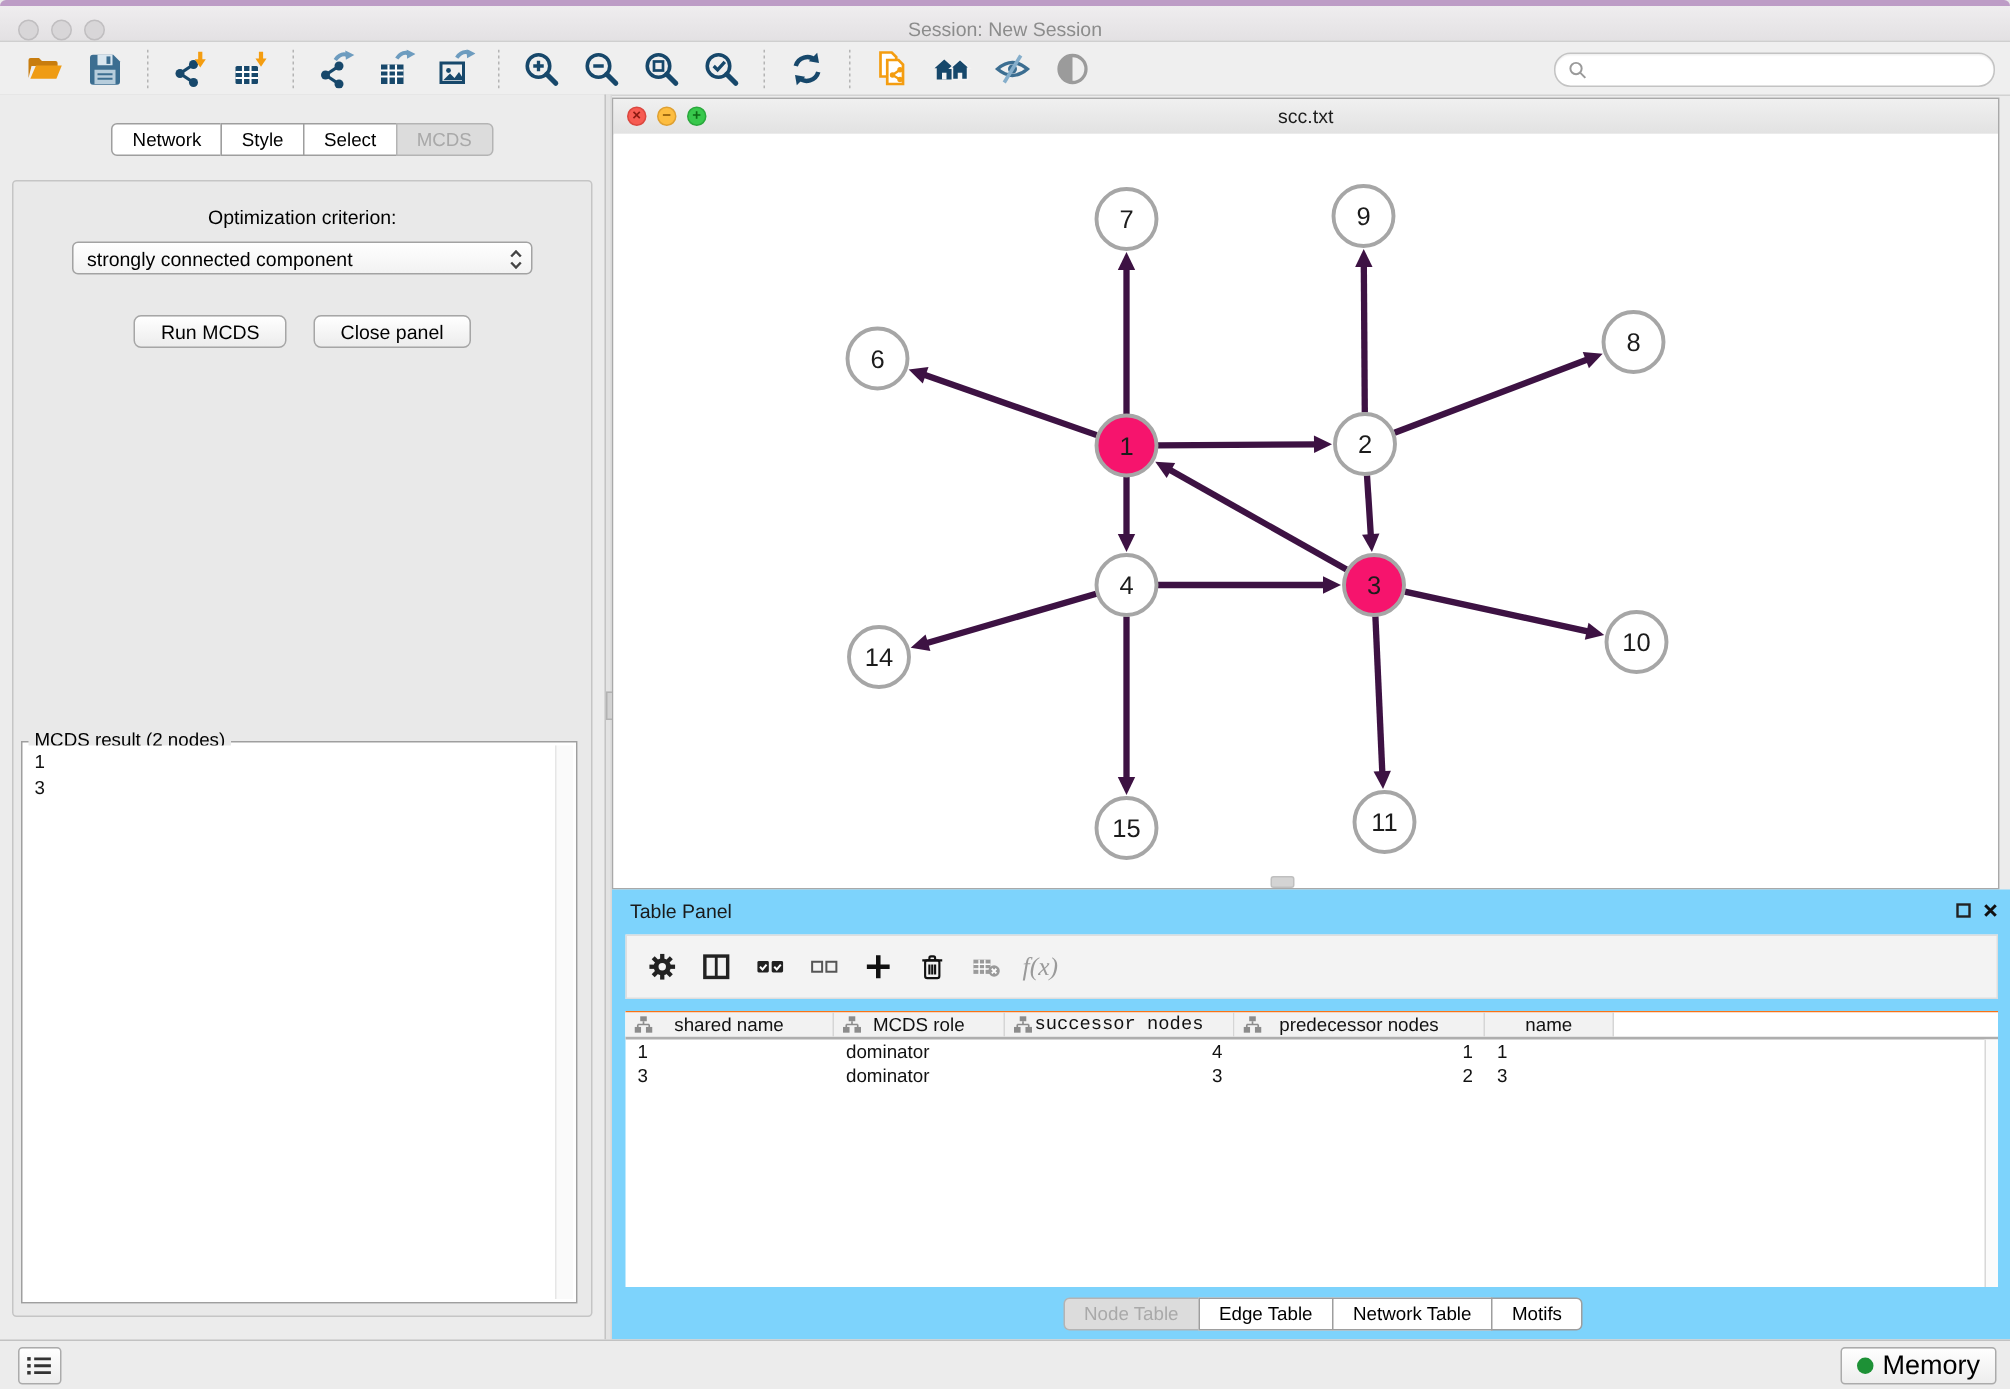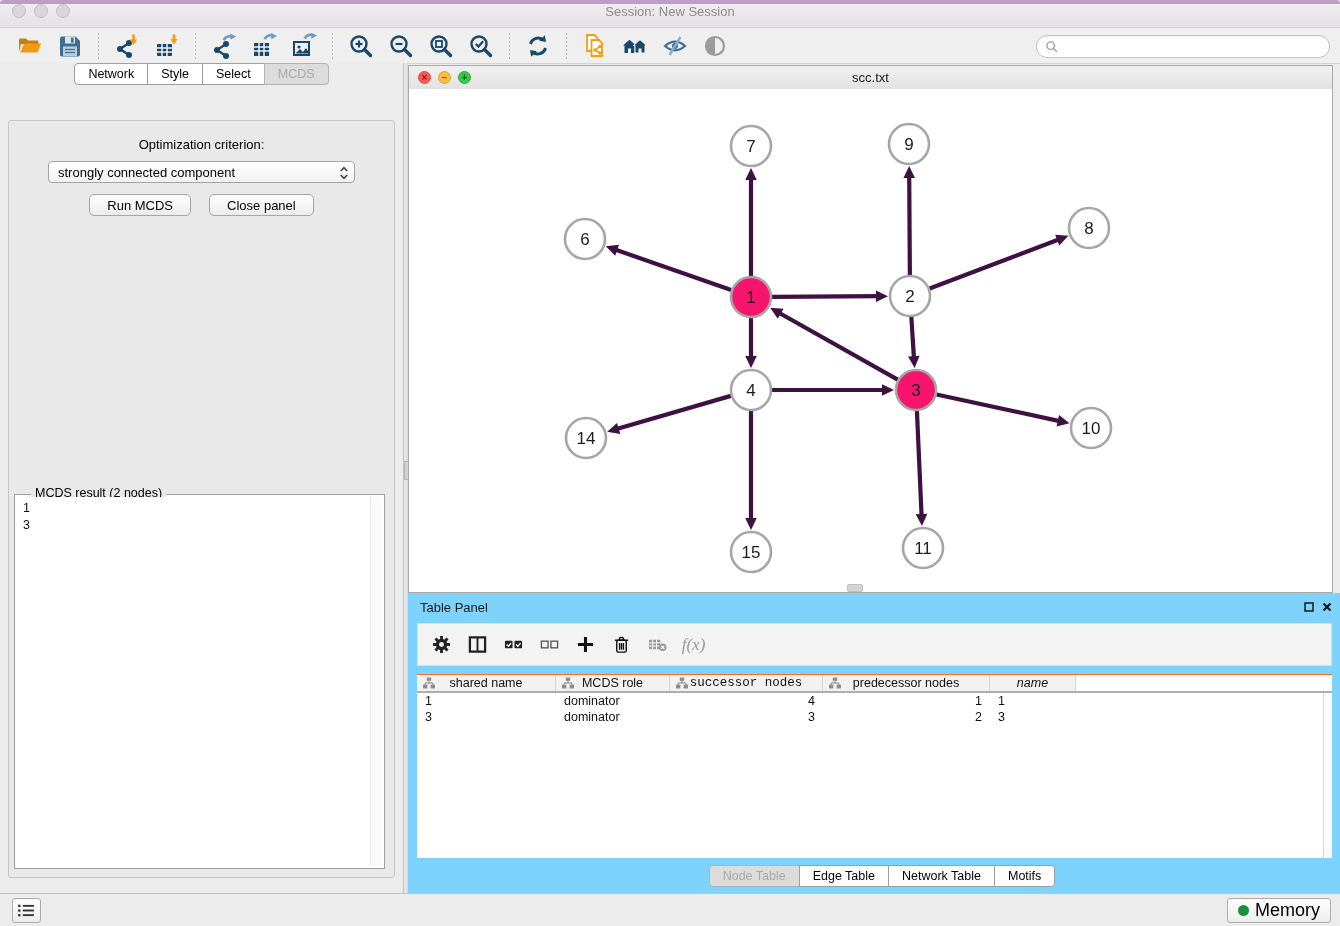--- a/index.html
+++ b/index.html
@@ -1,19 +1,19 @@
 <!DOCTYPE html>
 <html><head>
 <meta charset="utf-8">
 <style>
   html,body{margin:0;padding:0}
   body{width:1340px;height:926px;overflow:hidden;font-family:"Liberation Sans",sans-serif;background:#ececec;-webkit-font-smoothing:antialiased}
   .app{position:relative;width:1340px;height:926px;background:#ececec}
   .top-strip{height:4px;background:#bd9cc6;border-radius:7px 7px 0 0}
-  .titlebar{height:23px;background:linear-gradient(#efedef,#e3e1e3);border-bottom:1px solid #cfcfcf;position:relative;display:flex;align-items:flex-start}
+  .titlebar{height:23px;background:linear-gradient(#efedef,#e3e1e3);border-bottom:1px solid #cfcfcf;position:relative;display:flex;align-items:flex-end}
   .lights{display:flex;gap:8px;margin-left:12px;z-index:2}
   .light{width:12px;height:12px;border-radius:50%;background:#d8d6d8;border:1px solid #c0bec0}
   .win-title{position:absolute;left:0;right:0;text-align:center;font-size:13px;color:#8c8c8c}
   .toolbar{height:35px;border-bottom:1px solid #d2d2d2;background:#efefef;display:flex;align-items:center;position:relative}
   .tb-items{display:flex;align-items:center;height:100%;padding-left:10px}
   .tb-btn{width:36px;height:30px;display:flex;align-items:center;justify-content:center;border-radius:4px;margin:0 2px}
   .tb-btn svg{width:26px;height:26px}
   .tb-sep{width:1px;height:26px;margin:0 8px;background-image:linear-gradient(#b4b4b4 45%,rgba(0,0,0,0) 45%);background-size:1px 4px}
   .searchbox{position:absolute;right:10px;top:7px;width:292px;height:21px;border:1px solid #c3c3c3;border-radius:11px;background:#fff;display:flex;align-items:center;box-shadow:inset 0 1px 1px rgba(0,0,0,.06)}
   .searchbox svg{width:14px;height:14px;margin-left:8px;flex:none}
@@ -22,30 +22,30 @@
   .control-panel{position:absolute;left:0;top:0;width:403px;height:100%;background:#ececec}
   .cp-header{height:30px;position:relative;display:flex;align-items:center}
   .panel-title{font-size:13px;color:#1a1a1a;margin-left:13px}
   .panel-btns{position:absolute;right:8px;top:50%;transform:translateY(-50%);display:flex;align-items:center;gap:8px}
   .panel-btns svg{display:block}
   .segs{display:flex;justify-content:center}
   .seg{height:20px;line-height:20px;padding:0 13px;font-size:12.5px;background:#fff;border:1px solid #9e9e9e;margin-left:-1px;color:#000;cursor:default}
   .seg.first{border-radius:4px 0 0 4px;margin-left:0}
   .seg.last{border-radius:0 4px 4px 0}
   .seg.selected{background:#dcdcdc;color:#a9a9a9;border-color:#b4b4b4}
-  .cp-tabs{margin-top:0}
+  .cp-tabs{margin-top:19px}
   .cp-content{position:absolute;left:8px;right:8px;top:57px;bottom:15px;background:#e9e9e9;border:1px solid #c5c5c5;border-radius:3px}
   .opt-label{text-align:center;margin-top:16px;font-size:13px;color:#000}
   .dropdown{position:relative;margin:9px auto 0;width:307px;height:22px;border:1px solid #a3a3a3;border-radius:4px;background:linear-gradient(#fff,#f2f2f2);display:flex;align-items:center;font-size:13px;box-sizing:border-box}
   .dropdown .dd-value{margin-left:9px}
   .dd-stepper{position:absolute;right:5px;top:3px}
-  .btn-row{display:flex;justify-content:center;gap:18px;margin-top:11px}
+  .btn-row{display:flex;justify-content:center;gap:18px;margin-top:27px}
   .aqua-btn{height:22px;padding:0 17px;font-size:13px;font-family:inherit;border:1px solid #a6a6a6;border-radius:5px;background:linear-gradient(#fff,#ececec);color:#000}
   .result-box{position:absolute;left:5px;right:9px;top:373px;bottom:8px;border:1px solid #9f9f9f;background:#fff}
-  .legend{position:absolute;top:-9px;left:16px;background:#e9e9e9;padding:0 4px;font-size:12.5px;color:#000;line-height:15px}
+  .legend{position:absolute;top:-9px;left:4px;background:#e9e9e9;padding:0 4px;font-size:12.5px;color:#000;line-height:15px}
   .result-text{position:absolute;top:2px;left:2px;right:15px;bottom:2px;background:#fff;font-size:12.5px;line-height:16.5px;padding:3px 0 0 6px;color:#111}
   .result-scroll{position:absolute;top:2px;bottom:2px;right:2px;width:11px;background:#fafafa;border-left:1px solid #e6e6e6}
   .v-divider{position:absolute;left:403px;top:0;width:5px;height:100%;background:#e3e3e3;border-left:1px solid #c4c4c4;border-right:1px solid #d8d8d8;box-sizing:border-box}
   .v-knob{position:absolute;top:398px;left:0;width:3px;height:17px;background:#d2d2d2;border:1px solid #b2b2b2}
   .right-area{position:absolute;left:408px;right:0;top:0;bottom:0}
   .net-frame{position:absolute;left:0;top:2px;width:925px;height:528px;border:1px solid #a9a9a9;background:#fff;box-sizing:border-box}
   .net-titlebar{height:23px;background:linear-gradient(#f0f0f0,#e2e2e2);border-bottom:1px solid #bdbdbd;position:relative;display:flex;align-items:center}
   .net-title{position:absolute;left:0;right:0;text-align:center;font-size:13px;color:#1c1c1c}
   .tl{width:13px;height:13px;border-radius:50%;display:flex;align-items:center;justify-content:center;font-size:10px;font-weight:bold;box-sizing:border-box;z-index:2}
   .tl.red{background:#f75b52;border:1px solid #db473f;color:#8c1a12;margin-left:9px}
@@ -502,21 +502,21 @@
                   </g>
                   <g stroke="#8c8c8c" stroke-width="1" fill="none">
                     <line x1="5.5" y1="3.5" x2="5.5" y2="5.5"></line>
                     <line x1="2" y1="5.5" x2="9" y2="5.5"></line>
                     <line x1="2" y1="5.5" x2="2" y2="7"></line>
                     <line x1="9" y1="5.5" x2="9" y2="7"></line>
                   </g>
                 </svg>
                 <span>predecessor nodes</span>
               </div>
-              <div class="th" style="width: 86px; font-style: italic;">
+              <div class="th" style="width: 86px;">
                 <span>name</span>
               </div>
               <div class="th filler"></div>
             </div>
           <div class="t-body">
               <div class="t-row">
                 <div class="t-cell" style="width: 139px; text-align: left;">1</div>
                 <div class="t-cell" style="width: 114px; text-align: left;">dominator</div>
                 <div class="t-cell" style="width: 153px; text-align: right;">4</div>
                 <div class="t-cell" style="width: 167px; text-align: right;">1</div>

